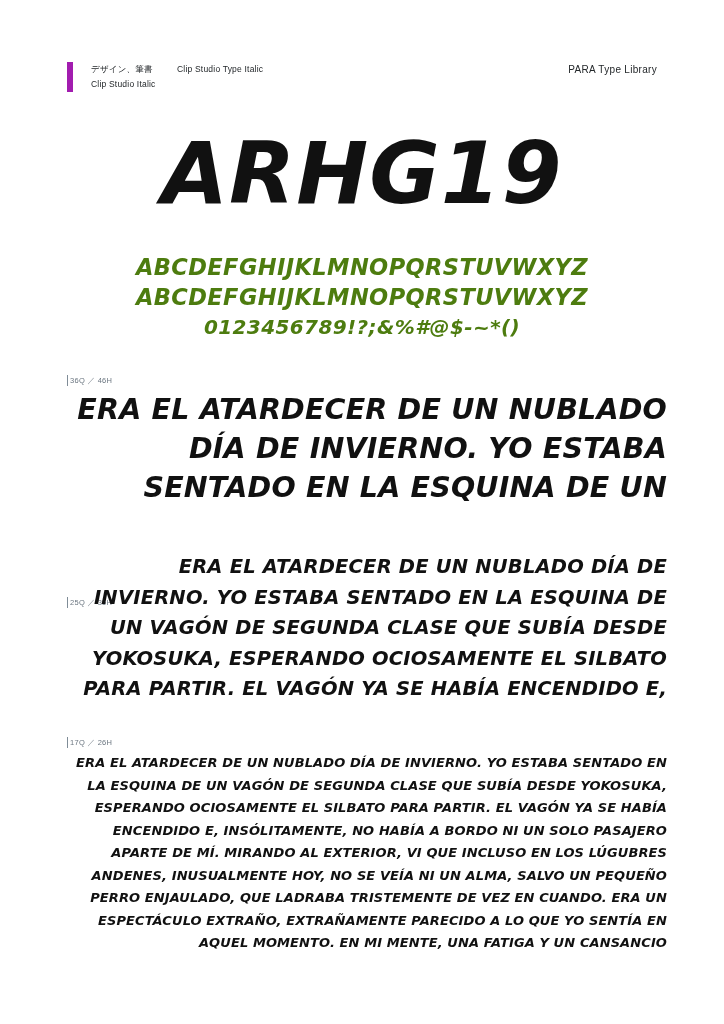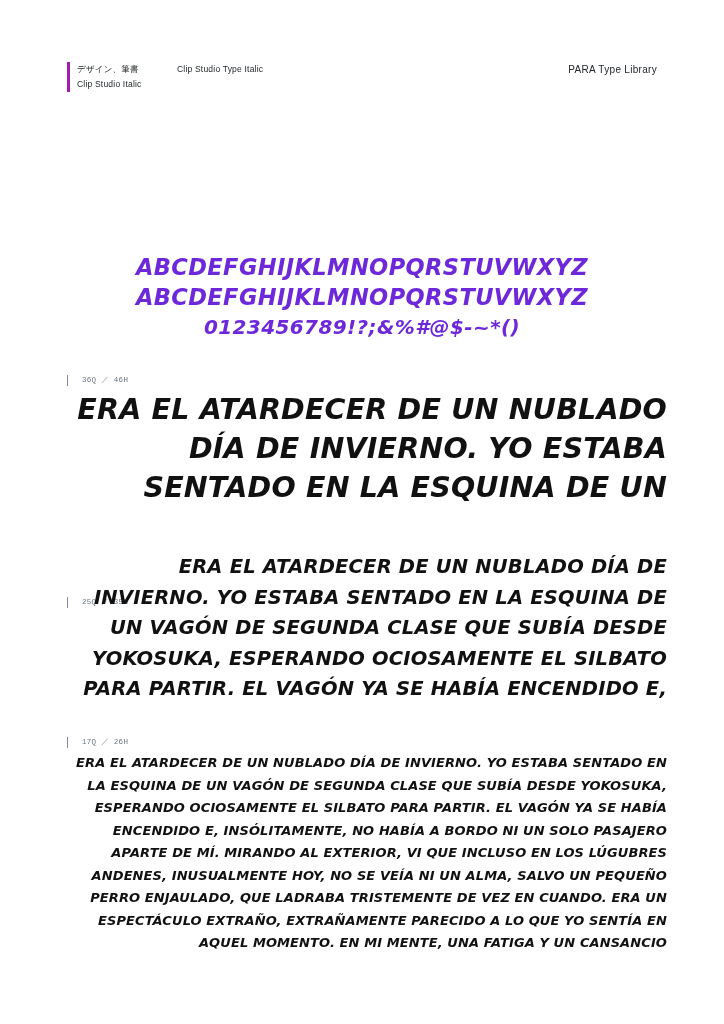--- a/index.html
+++ b/index.html
@@ -30,22 +30,22 @@
     left: 67px;
     top: 62px;
     width: 590px;
     height: 38px;
   }
   .hdr-left {
     position: absolute;
     left: 0;
     top: 0;
     width: 102px;
-    padding-left: 7px;
-    border-left: 3px solid #a21caf;
+    padding-left: 18px;
+    border-left: 6px solid #a21caf;
     box-sizing: border-box;
   }
   .hdr-left .l1,
   .hdr-left .l2 {
     font-size: 8.5px;
     line-height: 15px;
     letter-spacing: 0.2px;
     color: #23272a;
     white-space: nowrap;
   }
@@ -92,41 +92,40 @@
     position: absolute;
     left: 0;
     top: 252px;
     width: 724px;
     text-align: center;
     font-family: "DejaVu Sans", sans-serif;
     font-weight: bold;
     font-style: italic;
     font-size: 22.5px;
     letter-spacing: 0.4px;
-    color: #6d28d9;
+    color: #4d7c0f;
   }
   .glyphset div {
     line-height: 30px;
     white-space: nowrap;
   }
   .glyphset .row3 {
     font-size: 20px;
   }
 
   
   .size-tag {
     position: absolute;
-    padding-left: 14px;
+    padding-left: 2px;
     border-left: 1px solid #7f8c97;
     font-size: 7.5px;
     line-height: 11px;
     letter-spacing: 0.3px;
     color: #6b7680;
     white-space: nowrap;
-    font-family: Liberation Mono, monospace;
   }
 
   
   .sample {
     position: absolute;
     font-family: "DejaVu Sans", sans-serif;
     font-weight: bold;
     font-style: italic;
     color: #111111;
     text-align: right;
@@ -167,20 +166,21 @@
 
   <div class="header">
     <div class="hdr-left">
       <div class="l1">デザイン、筆書</div>
       <div class="l2">Clip Studio Italic</div>
     </div>
     <div class="hdr-mid">Clip Studio Type Italic</div>
     <div class="hdr-right">PARA Type Library</div>
   </div>
 
+  <div class="hero">ARHG19</div>
 
   <div class="glyphset">
     <div class="row1">ABCDEFGHIJKLMNOPQRSTUVWXYZ</div>
     <div class="row2">ABCDEFGHIJKLMNOPQRSTUVWXYZ</div>
     <div class="row3">0123456789!?;&amp;%#@$-~*()</div>
   </div>
 
   <div class="size-tag" style="left:67px; top:375px;">36Q ／ 46H</div>
   <div class="sample s36">
     <p>ERA EL ATARDECER DE UN NUBLADO DÍA DE INVIERNO. YO ESTABA SENTADO EN LA ESQUINA DE UN</p>

